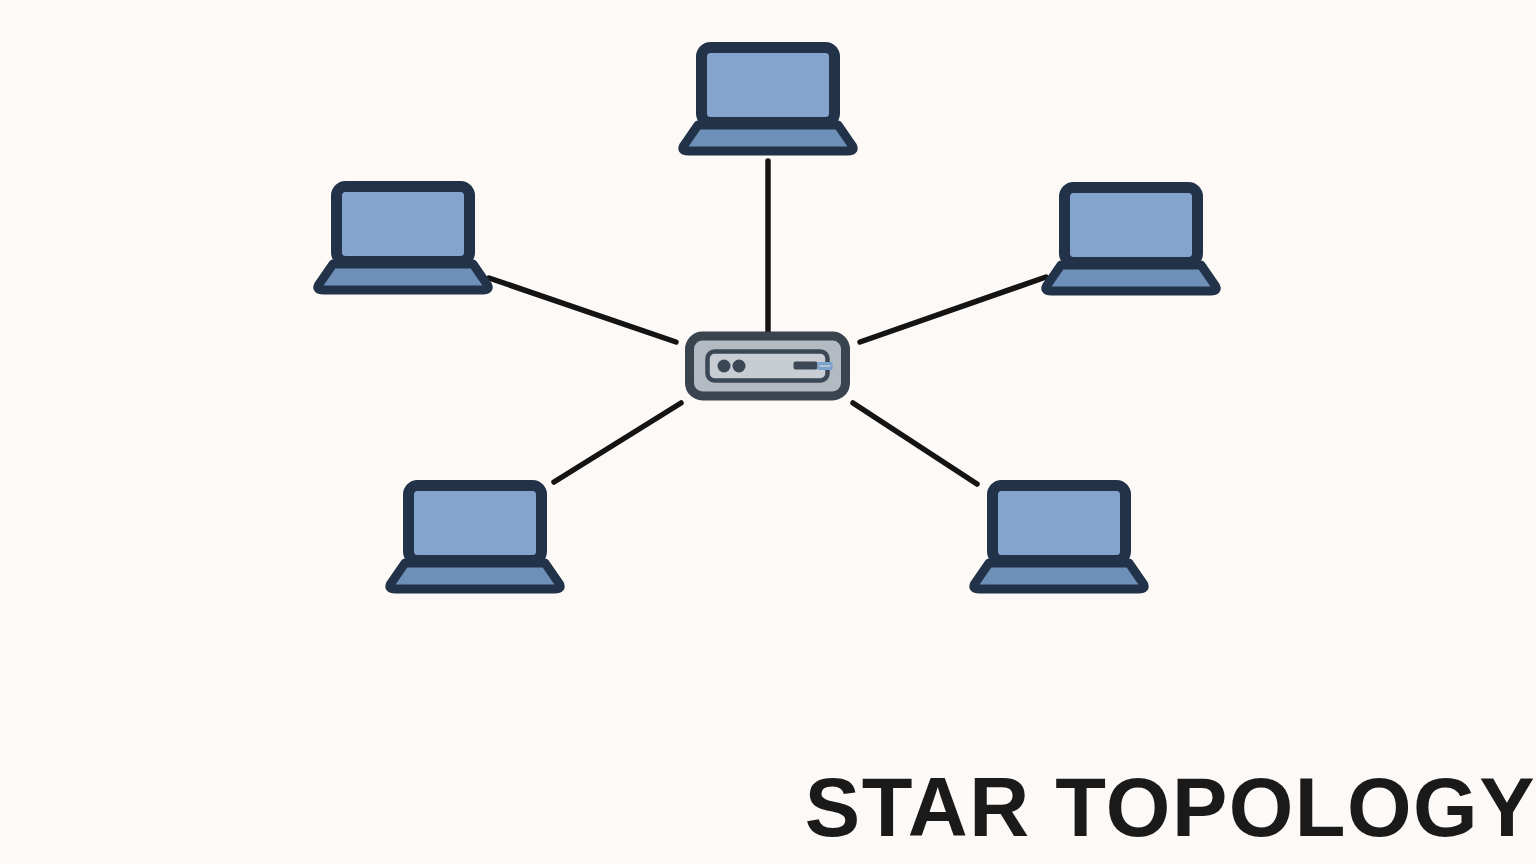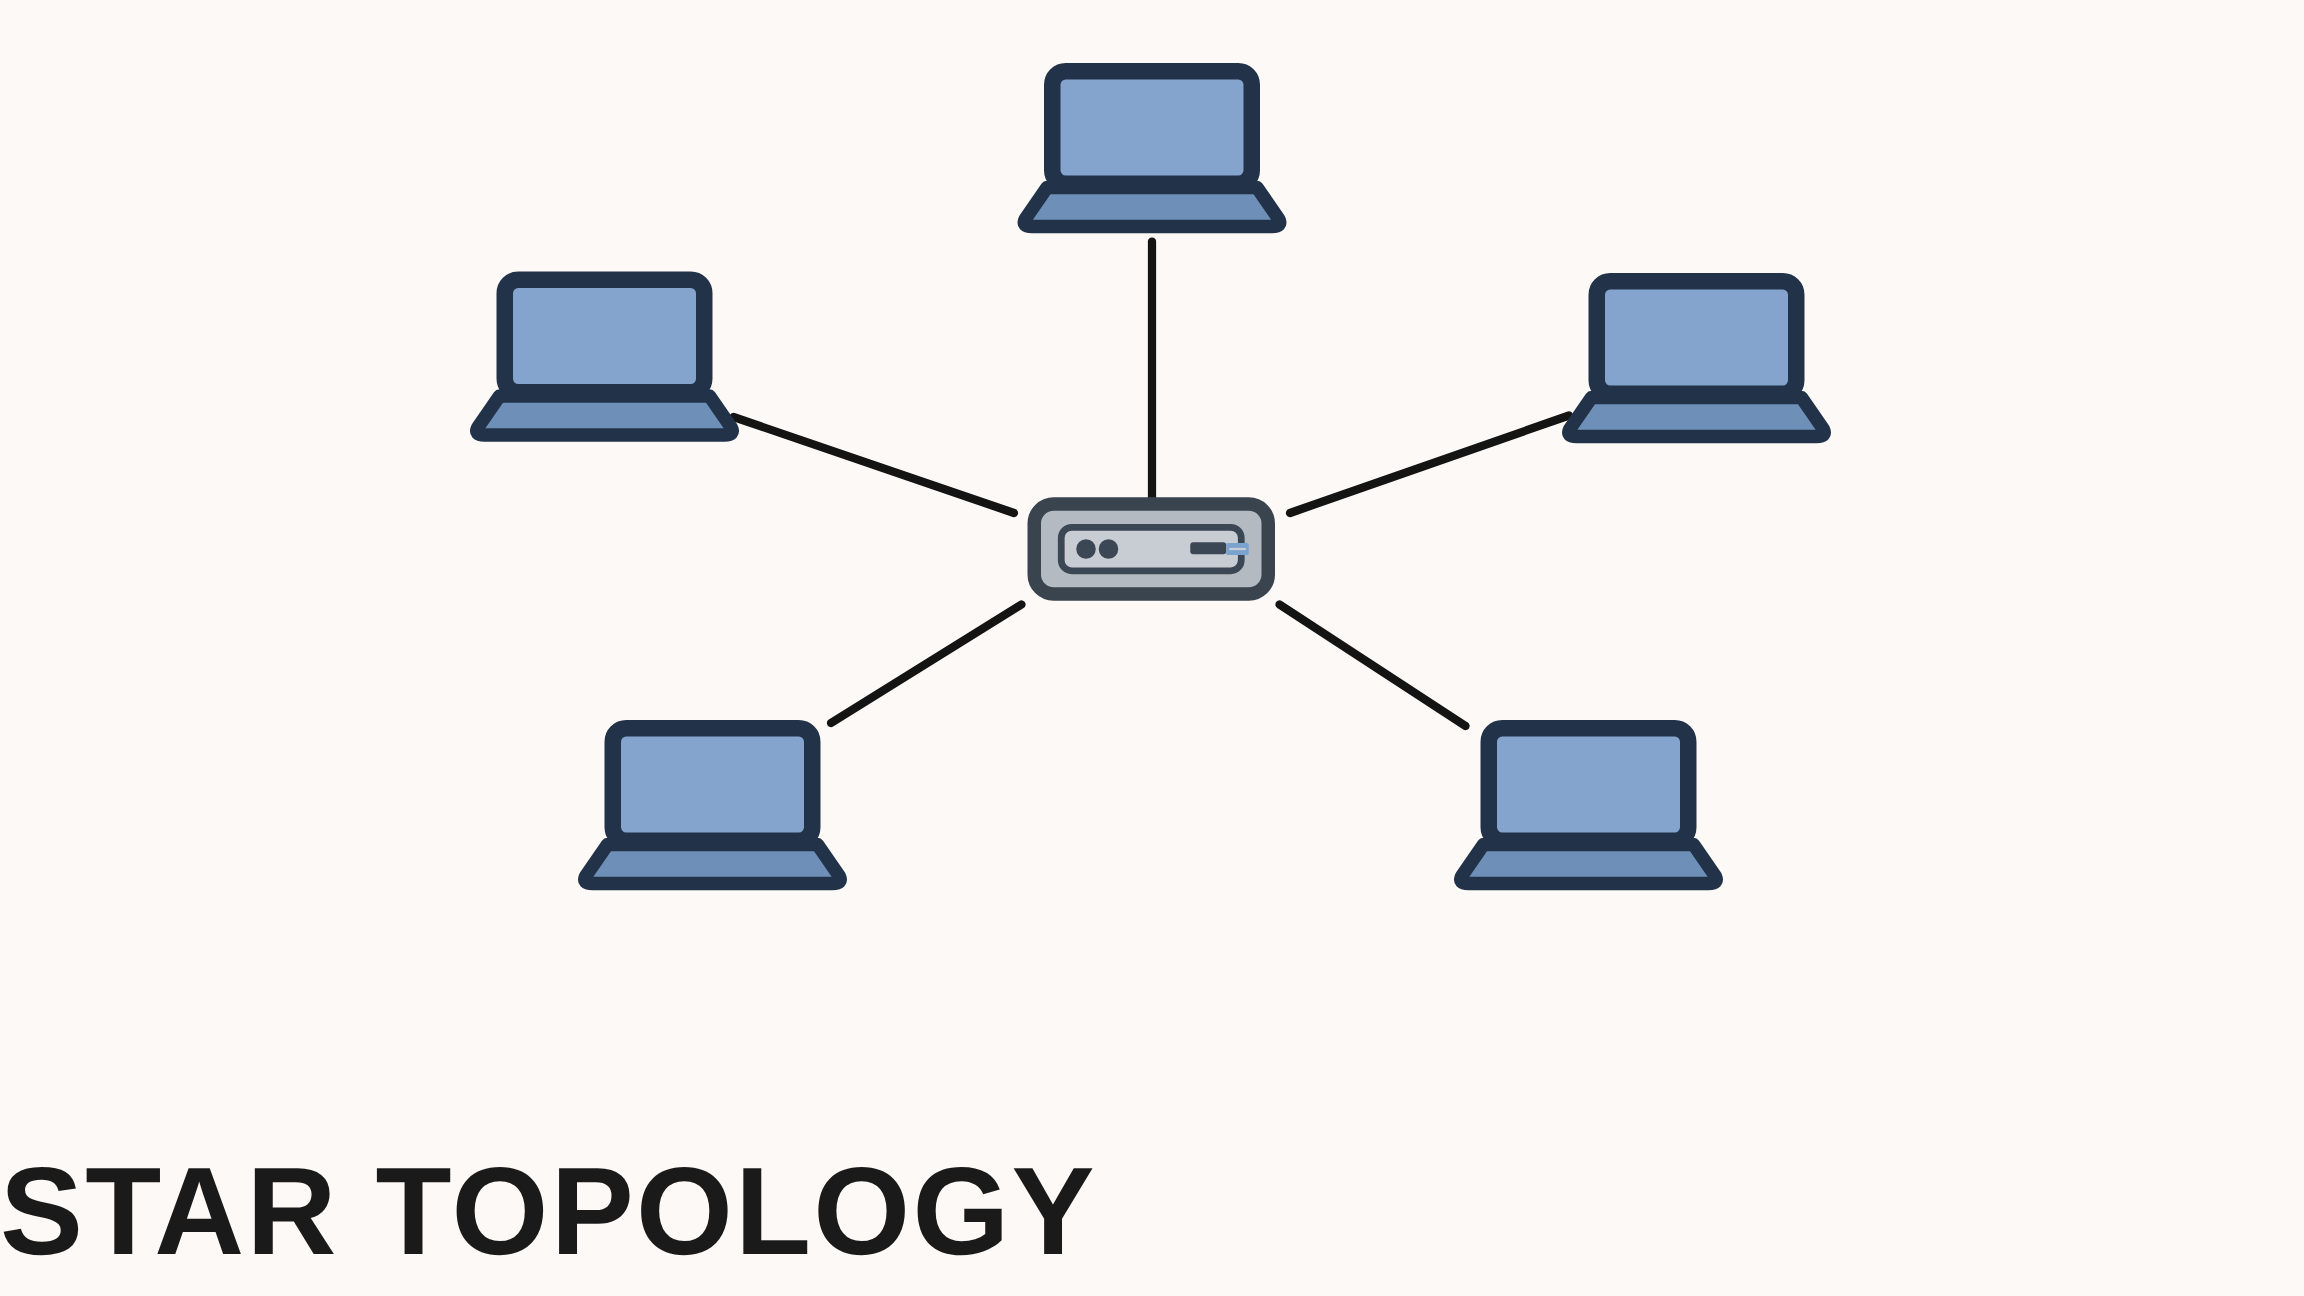--- a/index.html
+++ b/index.html
@@ -65,21 +65,21 @@
   }
   .hub-dot { fill: var(--hub-detail); }
   .hub-port-dark { fill: var(--hub-detail); }
   .hub-port-blue-rect { fill: var(--hub-port-blue); }
   .hub-port-stripe { stroke: var(--hub-panel); stroke-width: 1.5; }
   .diagram-title {
     position: absolute;
     left: 0;
     right: 0;
     top: 760px;
-    text-align: left;
+    text-align: right;
     font-size: 83px;
     font-weight: 700;
     letter-spacing: 1.5px;
     color: var(--title-color);
     white-space: nowrap;
   }
 </style>
 </head>
 <body>
 

